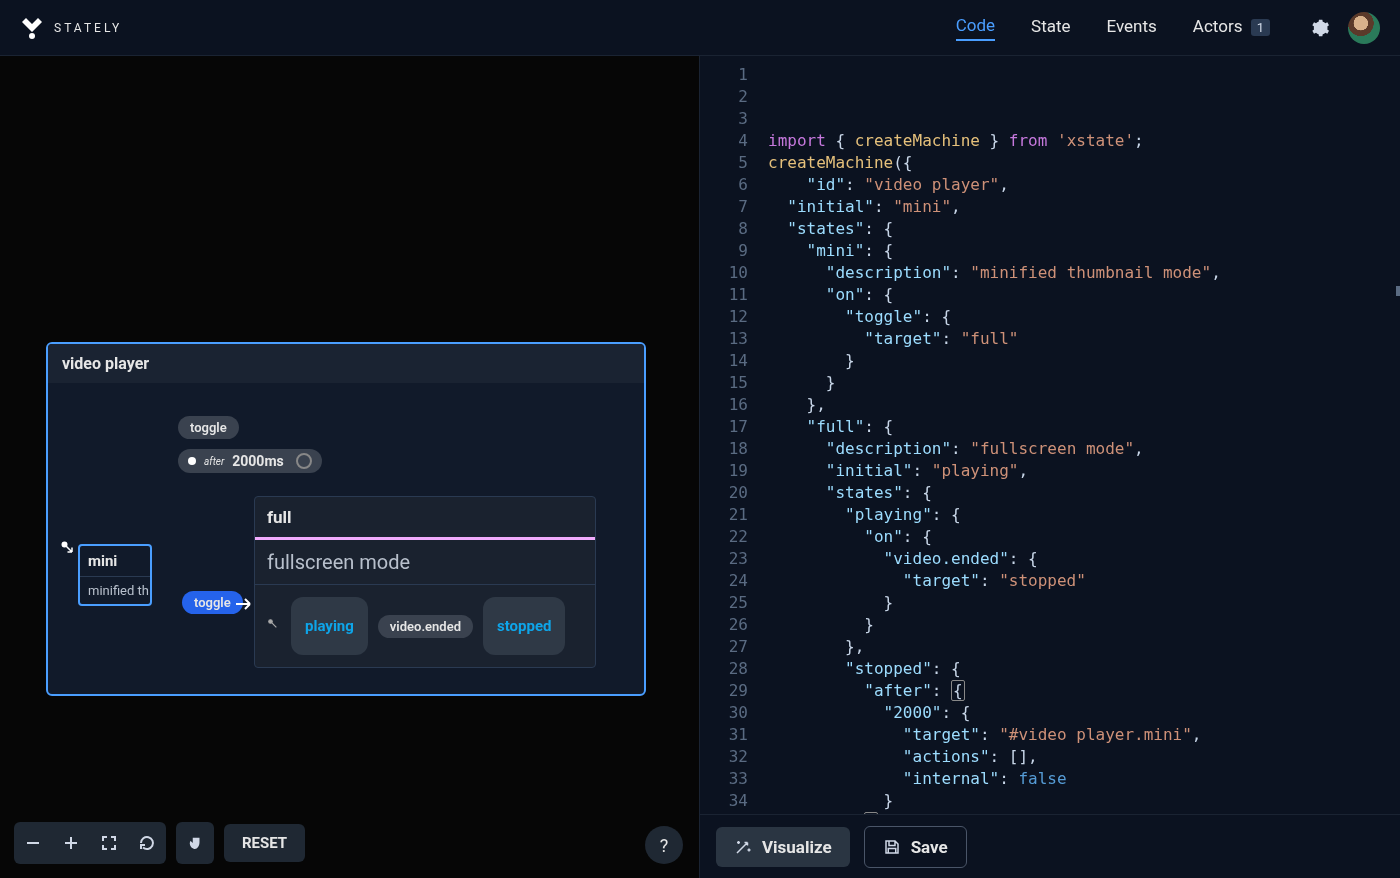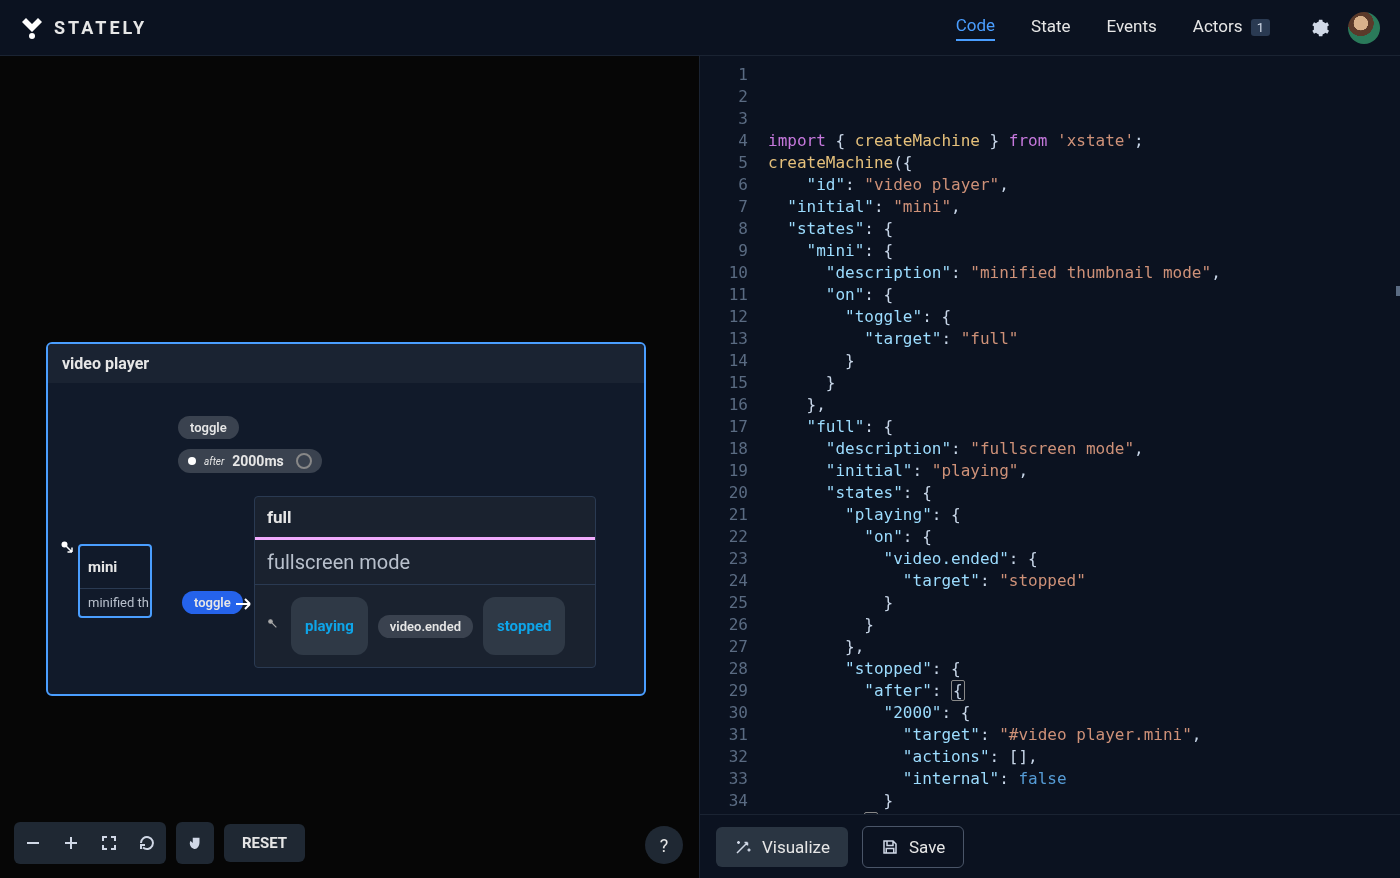--- a/index.html
+++ b/index.html
@@ -1,41 +1,41 @@
 <!DOCTYPE html>
 <html><head>
 <meta charset="utf-8">
 <style>
   * { box-sizing: border-box; margin: 0; padding: 0; }
   html, body { width: 1400px; height: 878px; overflow: hidden; font-family: -apple-system, BlinkMacSystemFont, "Segoe UI", Roboto, sans-serif; background: #0b0f1a; color: #e6e6e6; }
   .app { display: flex; flex-direction: column; height: 100%; }
 
   
   .header { height: 56px; background: #0b1220; display: flex; align-items: center; padding: 0 20px; border-bottom: 1px solid #1a2332; }
-  .logo { display: flex; align-items: center; gap: 10px; font-weight: 700; letter-spacing: 3px; font-size: 18px; }
+  .logo { display: flex; align-items: center; gap: 10px; font-weight: 400; letter-spacing: 3px; font-size: 12px; }
   .logo-icon { width: 24px; height: 24px; }
   .tabs { margin-left: auto; display: flex; gap: 36px; align-items: center; }
   .tab { font-size: 17px; color: #e6e6e6; cursor: pointer; padding-bottom: 4px; }
   .tab.active { color: #4a9eff; border-bottom: 2px solid #4a9eff; }
   .tab .badge { background: #2a3a52; color: #d0d8e6; border-radius: 3px; padding: 1px 6px; font-size: 13px; margin-left: 4px; }
   .header-right { display: flex; align-items: center; gap: 18px; margin-left: 40px; }
   .gear-icon { width: 20px; height: 20px; cursor: pointer; }
   .avatar { width: 32px; height: 32px; border-radius: 50%; background: radial-gradient(circle at 40% 35%, #d9b28c 0 25%, #5b3a2a 26% 45%, #2a7a5a 46% 100%); cursor: pointer; }
 
   
   .main { flex: 1; display: flex; min-height: 0; }
   .canvas-pane { width: 700px; background: #060606; position: relative; border-right: 1px solid #1a2332; }
   .code-pane { flex: 1; background: #0b1220; display: flex; flex-direction: column; min-height: 0; }
 
   
   .machine-root { position: absolute; left: 46px; top: 286px; width: 600px; height: 354px; border: 2px solid #4a9eff; border-radius: 6px; background: #111a2a; }
   .machine-title { background: #1a2332; padding: 10px 14px; font-weight: 700; font-size: 16px; border-radius: 4px 4px 0 0; }
 
   .state-mini { position: absolute; left: 30px; top: 200px; width: 74px; border: 2px solid #4a9eff; border-radius: 4px; background: #111a2a; overflow: hidden; }
-  .state-mini .state-hdr { padding: 12px 8px; font-weight: 700; font-size: 15px; border-bottom: 1px solid #2a3a52; }
+  .state-mini .state-hdr { padding: 6px 8px; font-weight: 700; font-size: 15px; border-bottom: 1px solid #2a3a52; }
   .state-mini .state-desc { padding: 6px 8px; font-size: 13px; color: #b8c0cc; white-space: nowrap; }
 
   .state-full { position: absolute; left: 206px; top: 152px; width: 342px; background: #1a222f; border: 1px solid #2a3a52; border-radius: 4px; }
   .state-full .state-hdr { padding: 10px 12px; font-weight: 700; font-size: 17px; border-bottom: 3px solid #f0abfc; }
   .state-full .state-desc { padding: 10px 12px; font-size: 20px; color: #b8c0cc; border-bottom: 1px solid #2a3a52; }
   .state-full .state-body { padding: 12px; display: flex; align-items: center; gap: 10px; }
 
   .sub-state { background: #2f3946; padding: 20px 14px; border-radius: 12px; font-weight: 700; font-size: 15px; color: #0ea5e9; }
   .evt-pill { background: #4b5563; color: #e6e6e6; border-radius: 999px; padding: 4px 12px; font-size: 13px; font-weight: 600; }
   .evt-pill-blue { background: #2563eb; }
@@ -69,21 +69,21 @@
   .scroll-indicator { position:absolute; right:0; top:230px; width:4px; height:10px; background:#5a6b82; }
 
   
   .bottom-left { position: absolute; left: 14px; bottom: 14px; display: flex; gap: 10px; align-items: center; }
   .btn-group { display: flex; background: #1f2833; border-radius: 6px; overflow: hidden; }
   .icon-btn { width: 38px; height: 42px; display: flex; align-items: center; justify-content: center; cursor: pointer; color:#d0d8e6; }
   .text-btn { background: #1f2833; color: #e6e6e6; border-radius: 6px; padding: 10px 18px; font-weight: 700; font-size: 15px; cursor: pointer; }
   .help-btn { position: absolute; right: 16px; bottom: 14px; width: 38px; height: 38px; border-radius: 50%; background: #1f2833; display: flex; align-items: center; justify-content: center; font-size: 18px; cursor: pointer; }
 
   .bottom-right { height: 64px; background: #0b1220; border-top: 1px solid #1a2332; display: flex; align-items: center; gap: 14px; padding: 0 16px; }
-  .action-btn { display: flex; align-items: center; gap: 10px; padding: 10px 18px; border-radius: 6px; font-size: 17px; font-weight: 400; cursor: pointer; }
+  .action-btn { display: flex; align-items: center; gap: 10px; padding: 10px 18px; border-radius: 6px; font-size: 17px; font-weight: 700; cursor: pointer; }
   .action-btn.primary { background: #2a3542; color: #e6e6e6; }
   .action-btn.secondary { background: transparent; border: 1px solid #4a5568; color: #e6e6e6; }
   .sm-icon { width: 18px; height: 18px; }
 </style>
 </head>
 <body>
 
 <div class="app">
 
   <div class="header">

